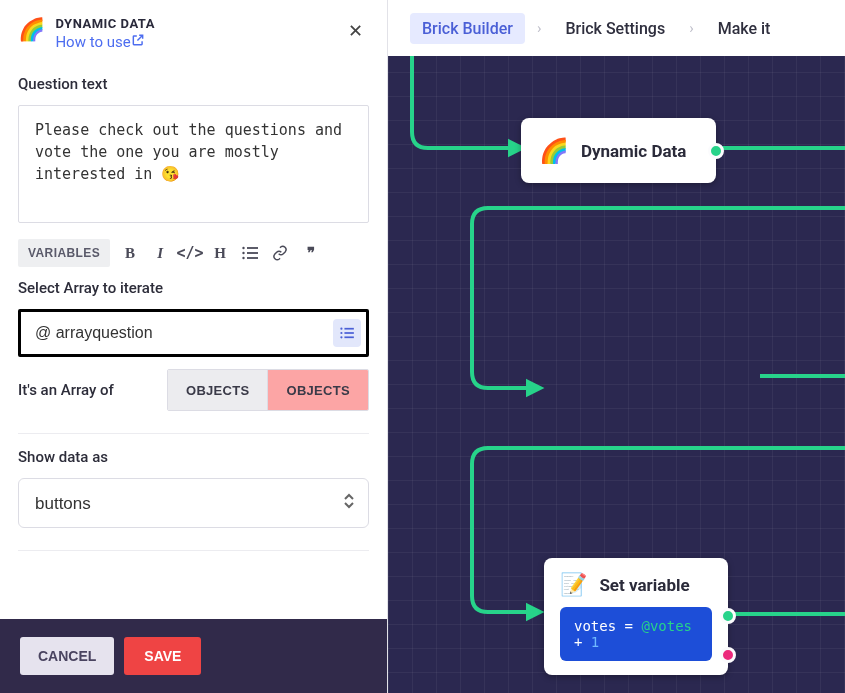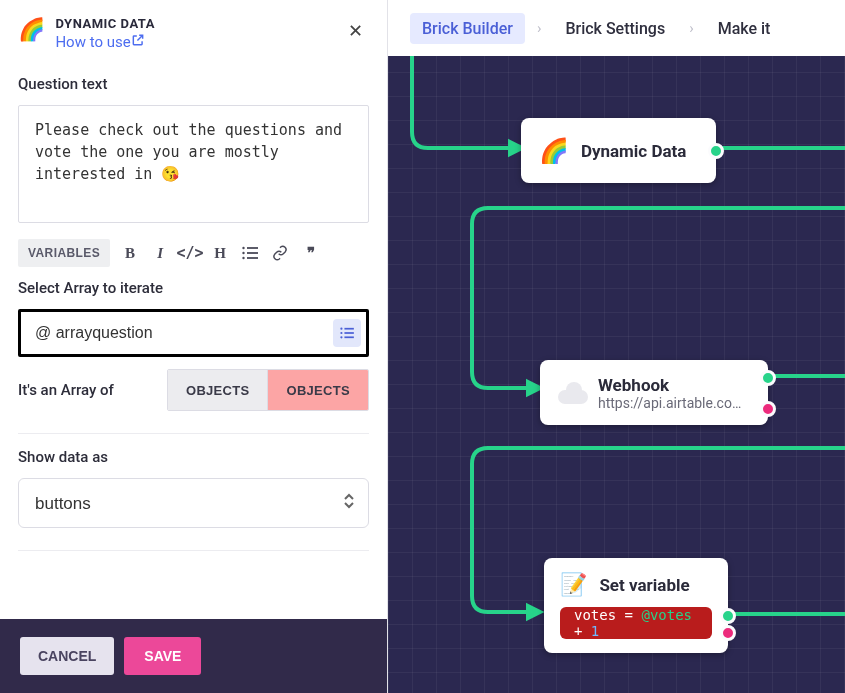--- a/index.html
+++ b/index.html
@@ -131,21 +131,21 @@
     gap: 10px;
   }
   .save-text { color: #fff; font-size: 16px; font-weight: 700; flex:1; }
   .btn-cancel {
     height: 38px; padding: 8px 18px;
     background: #e6e3ee; color: #4a4460;
     border: none; border-radius: 3px; font-weight: 600; font-size: 14px; cursor:pointer;
   }
   .btn-save {
     height: 38px; padding: 0 20px;
-    background: #ec4899; color: #fff;
+    background: #ef4444; color: #fff;
     border: none; border-radius: 3px; font-weight: 700; font-size: 14px; cursor:pointer;
   }
 
   
   .canvas {
     position: relative;
     flex: 1;
     background-color: #2b2850;
     background-image:
       linear-gradient(rgba(255,255,255,0.05) 1px, transparent 1px),
@@ -194,24 +194,24 @@
     position: absolute;
     stroke: #27d38a;
     stroke-width: 4;
     fill: none;
     pointer-events: none;
   }
 
   .code-box {
     margin-top: 10px;
     width: 100%;
-    background: #b91c1c;
+    background: #1d4ed8;
     color: #fff;
     border-radius: 6px;
-    padding: 0 14px;
+    padding: 11px 14px;
     font-family: ui-monospace, Menlo, monospace;
     font-size: 14px;
   }
   .code-box .var { color: #27d38a; }
   .code-box .num { color: #6fb9ff; }
 
   
   .cloud {
     width: 30px; height: 22px;
     position: relative;
@@ -361,29 +361,20 @@
 
       <path d="M 332 558 H 457"></path>
     </svg>
 
     <div class="node" style="left:133px; top:118px; width:195px; height:65px;">
       <span class="emoji">🌈</span>
       <span class="title">Dynamic Data</span>
       <span class="handle" style="right:-8px; top:50%; transform:translateY(-50%);"></span>
     </div>
 
-    <div class="node" style="left:152px; top:360px; width:228px; height:65px;">
-      <span class="cloud"></span>
-      <div style="overflow:hidden;">
-        <div class="title">Webhook</div>
-        <div class="sub">https://api.airtable.co…</div>
-      </div>
-      <span class="handle" style="right:-8px; top:10px;"></span>
-      <span class="handle pink" style="right:-8px; bottom:8px;"></span>
-    </div>
 
     <div class="node" style="left:156px; top:558px; width:184px; padding:14px 16px 14px 16px; display:block;">
       <div style="display:flex; align-items:center;">
         <span class="emoji" style="font-size:22px;">📝</span>
         <span class="title">Set variable</span>
       </div>
       <div class="code-box">
         <span>votes</span><span> = </span><span class="var">@votes</span><span> + </span><span class="num">1</span>
       </div>
       <span class="handle" style="right:-8px; top:50px;"></span>

